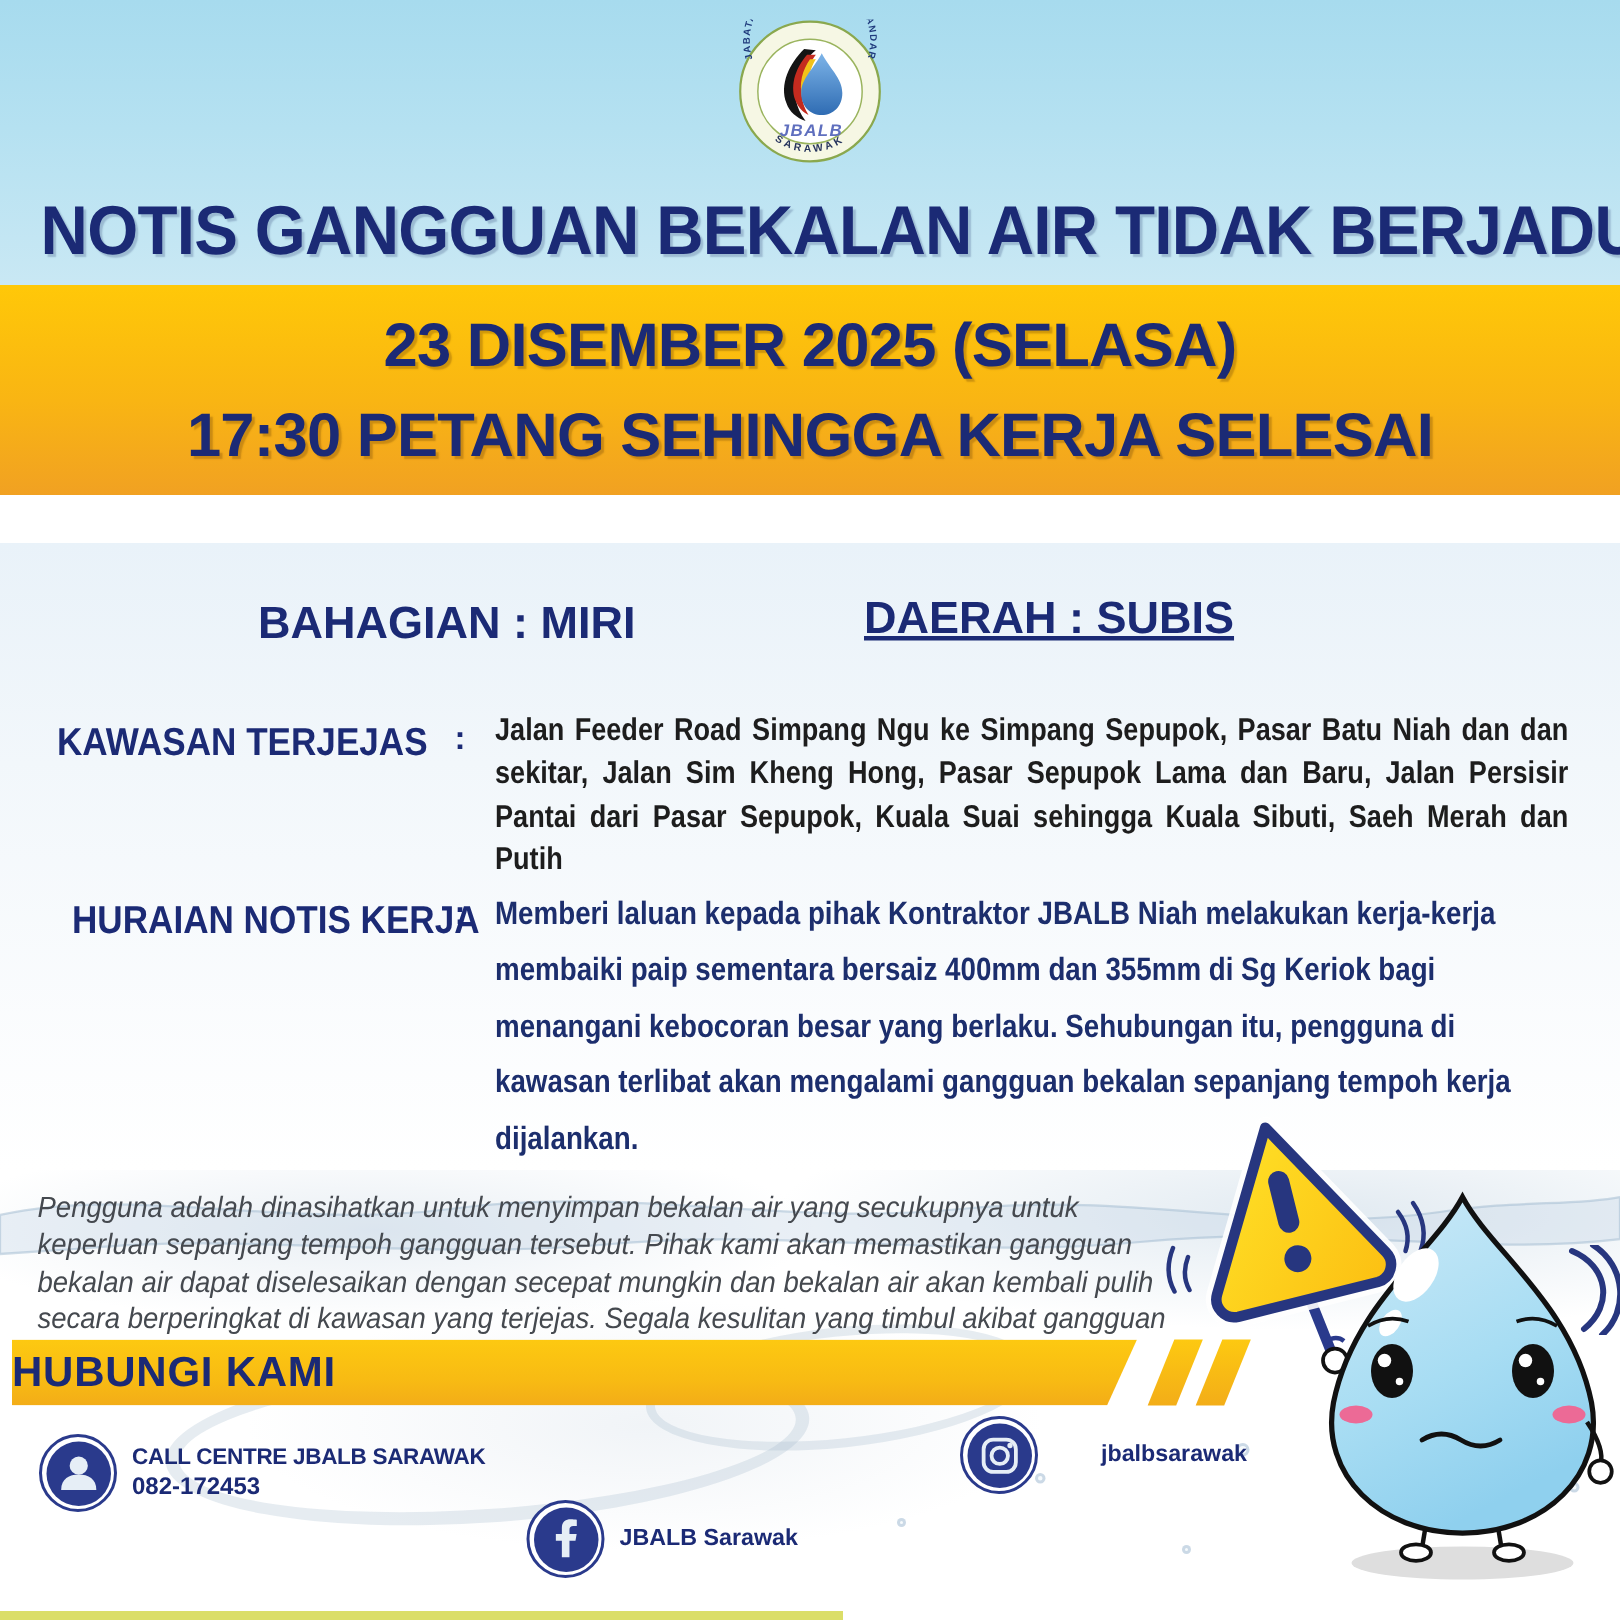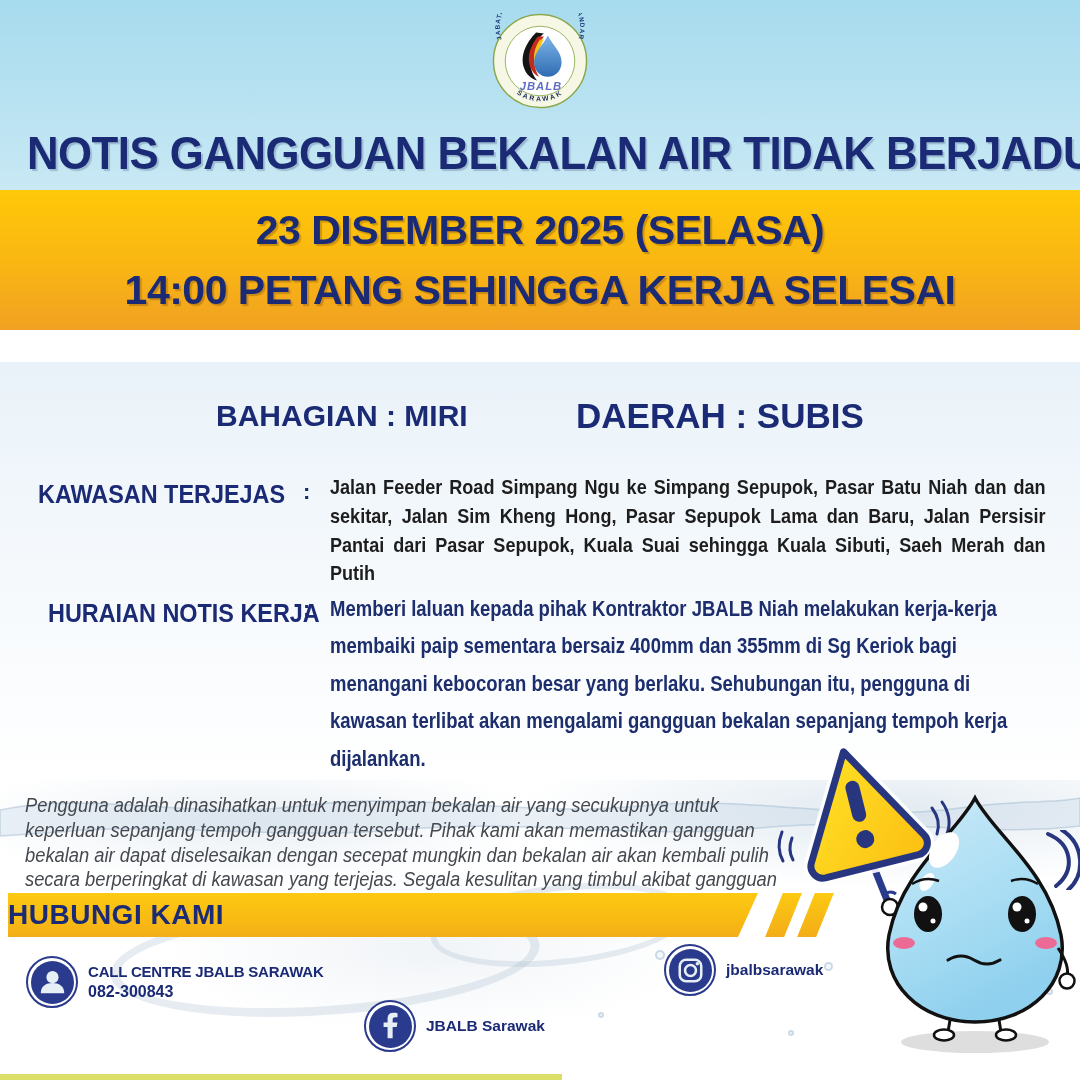--- a/index.html
+++ b/index.html
@@ -30,22 +30,22 @@
   }
   .date-line {
     font-size:41px; font-weight:bold; color:#1b2a75; white-space:nowrap;
     letter-spacing:-0.5px; text-shadow:2px 2px 1px rgba(120,75,10,0.35);
   }
   
   .body-band {
     position:absolute; left:0; top:362px; width:1080px; height:418px;
     background:linear-gradient(180deg,#e9f2f9 0%,#f2f7fb 35%,#ffffff 100%);
   }
-  .bahagian { position:absolute; left:172px; top:399px; font-size:30px; font-weight:bold; color:#1b2a75;margin-left:44px; }
-  .daerah   { position:absolute; left:576px; top:396px; font-size:35px; font-weight:bold; color:#1b2a75; }
+  .bahagian { position:absolute; left:172px; top:399px; font-size:30px; font-weight:bold; color:#1b2a75; }
+  .daerah   { position:absolute; left:576px; top:396px; font-size:30px; font-weight:bold; color:#1b2a75;text-decoration:underline; }
   .row-label {
     position:absolute; font-size:26px; font-weight:bold; color:#1b2a75;
     transform:scaleX(0.9); transform-origin:0 0; white-space:nowrap;
   }
   .row-colon { position:absolute; font-size:22px; font-weight:bold; color:#1b2a75; }
   .kawasan-label { left:38px; top:479px; }
   .kawasan-colon { left:303px; top:479px; }
   .kawasan-value {
     position:absolute; left:330px; top:473px; width:832px;
     transform:scaleX(0.86); transform-origin:0 0;
@@ -151,21 +151,21 @@
 
       <path d="M57,23 C52,33 43,40 43,50 C43,59 49,65 57,65 C65,65 71,59 71,50 C71,40 62,33 57,23 Z" fill="url(#dropG)"></path>
       <text x="50" y="79" text-anchor="middle" font-size="11.5" font-weight="bold" font-style="italic" fill="#5f6fbe" letter-spacing="1">JBALB</text>
     </svg>
   </div>
 
   <div class="main-title">NOTIS GANGGUAN BEKALAN AIR TIDAK BERJADUAL</div>
 
   <div class="date-band">
     <div class="date-line">23 DISEMBER 2025 (SELASA)</div>
-    <div class="date-line">14:00 PETANG SEHINGGA KERJA SELESAI</div>
+    <div class="date-line">17:30 PETANG SEHINGGA KERJA SELESAI</div>
   </div>
 
   <div class="body-band"></div>
   <div class="bahagian">BAHAGIAN : MIRI</div>
   <div class="daerah">DAERAH : SUBIS</div>
 
   <div class="row-label kawasan-label">KAWASAN TERJEJAS</div>
   <div class="row-colon kawasan-colon">:</div>
   <div class="kawasan-value">Jalan Feeder Road Simpang Ngu ke Simpang Sepupok, Pasar Batu Niah dan dan sekitar, Jalan Sim Kheng Hong, Pasar Sepupok Lama dan Baru, Jalan Persisir Pantai dari Pasar Sepupok, Kuala Suai sehingga Kuala Sibuti, Saeh Merah dan Putih</div>
 
@@ -271,39 +271,39 @@
     <div class="badge">
       <div class="badge-inner">
         <svg viewBox="0 0 44 44" width="43" height="43">
           <circle cx="22" cy="16.5" r="6.2" fill="#e6eef6"></circle>
           <path d="M10,33 C10,25.5 15.5,22.5 22,22.5 C28.5,22.5 34,25.5 34,33 Z" fill="#e6eef6"></path>
         </svg>
       </div>
     </div>
     <div class="contact-text">
       <div class="l1">CALL CENTRE JBALB SARAWAK</div>
-      <div class="l2">082-300843</div>
+      <div class="l2">082-172453</div>
     </div>
   </div>
 
 
-  <div class="contact-item" style="left:664px; top:944px;">
+  <div class="contact-item" style="left:640px; top:944px;gap:32px;">
     <div class="badge">
       <div class="badge-inner">
         <svg viewBox="0 0 44 44" width="43" height="43">
           <rect x="11" y="11" width="22" height="22" rx="6.5" fill="none" stroke="#e6eef6" stroke-width="2.6"></rect>
           <circle cx="22" cy="22" r="5.6" fill="none" stroke="#e6eef6" stroke-width="2.6"></circle>
           <circle cx="29" cy="15" r="1.8" fill="#e6eef6"></circle>
         </svg>
       </div>
     </div>
     <div class="contact-text contact-single">jbalbsarawak</div>
   </div>
 
-  <div class="contact-item" style="left:364px; top:1000px;">
+  <div class="contact-item" style="left:351px; top:1000px;">
     <div class="badge">
       <div class="badge-inner">
         <svg viewBox="0 0 44 44" width="43" height="43">
           <path d="M24.2,34 V22.6 h4.1 l0.8,-4.6 h-4.9 v-2.9 c0,-1.7 0.9,-2.5 2.6,-2.5 h2.4 V8.4 C28.1,8.2 26.5,8 25,8 c-3.9,0 -6,2.1 -6,5.8 v4.2 h-4.1 v4.6 H19 V34 Z" fill="#e6eef6"></path>
         </svg>
       </div>
     </div>
     <div class="contact-text contact-single">JBALB Sarawak</div>
   </div>
 

